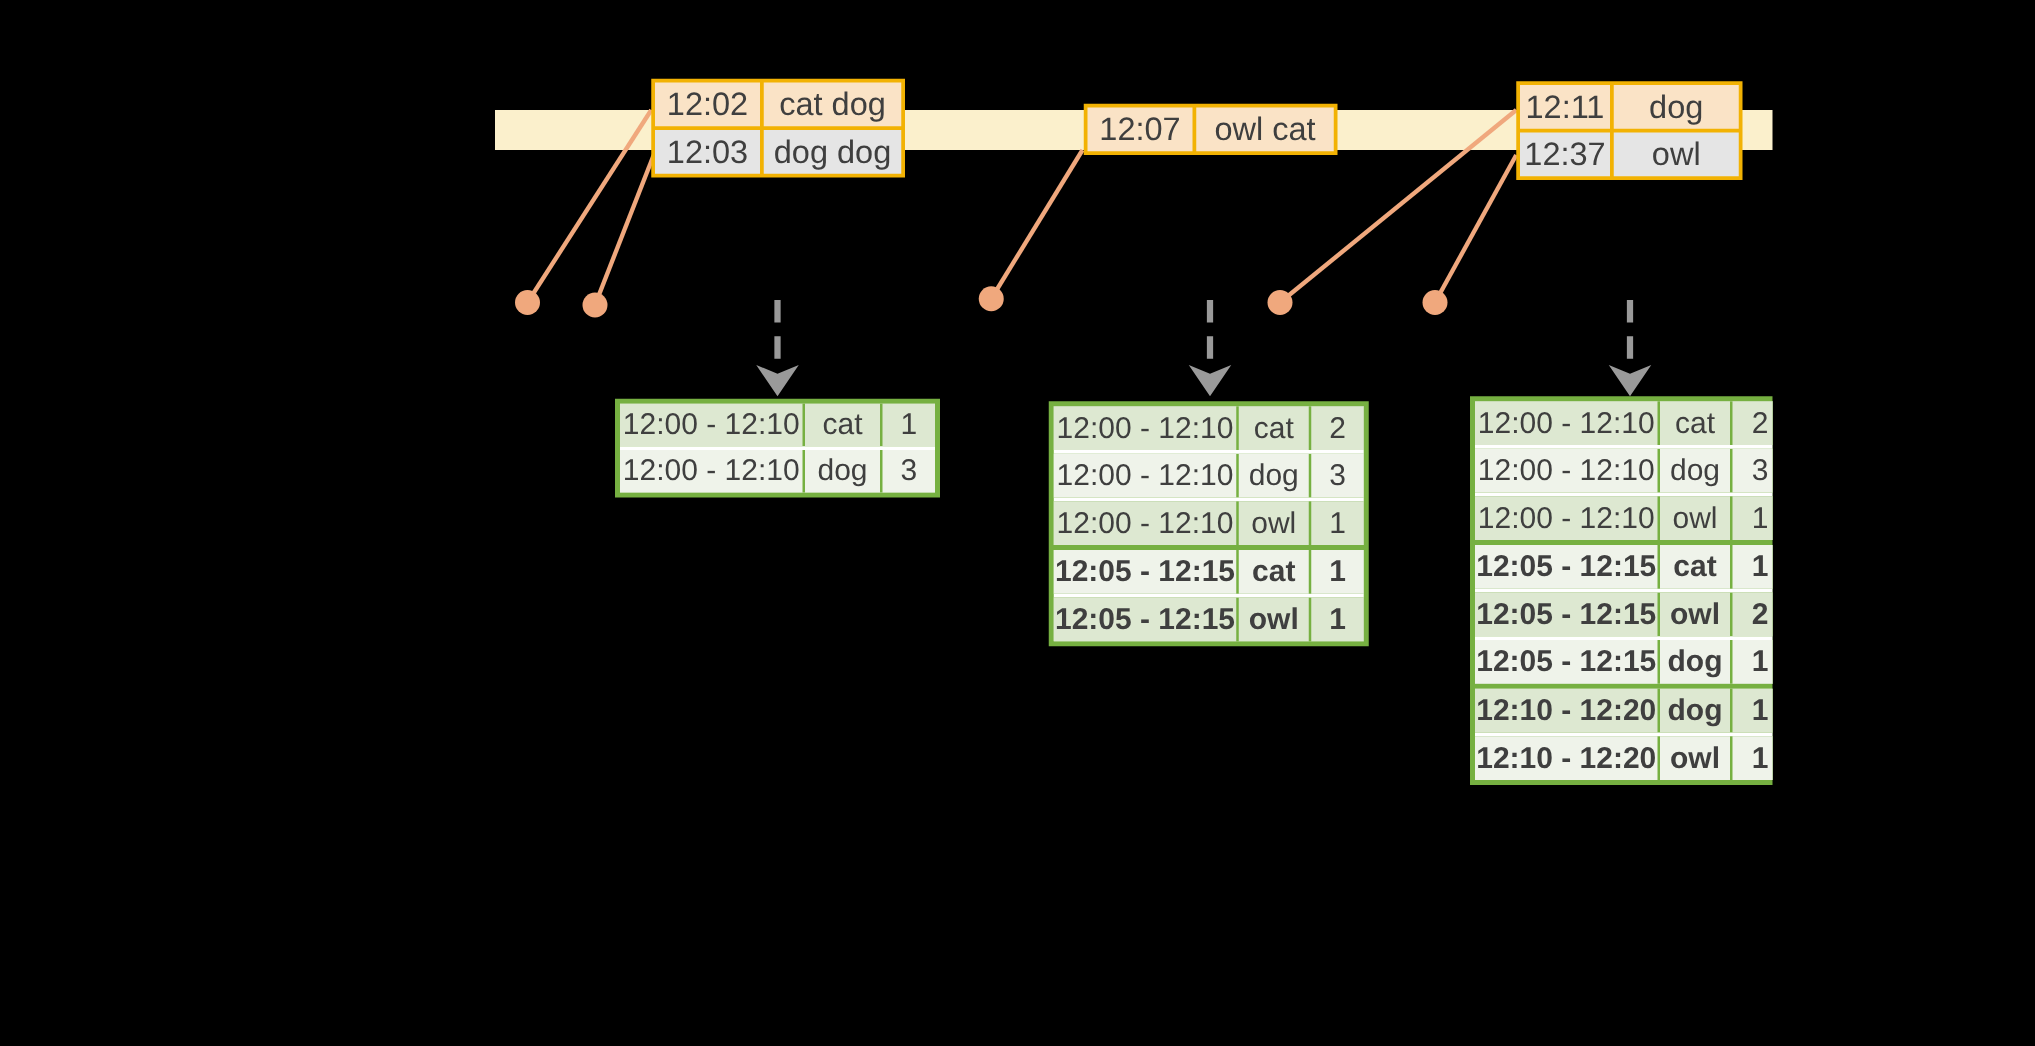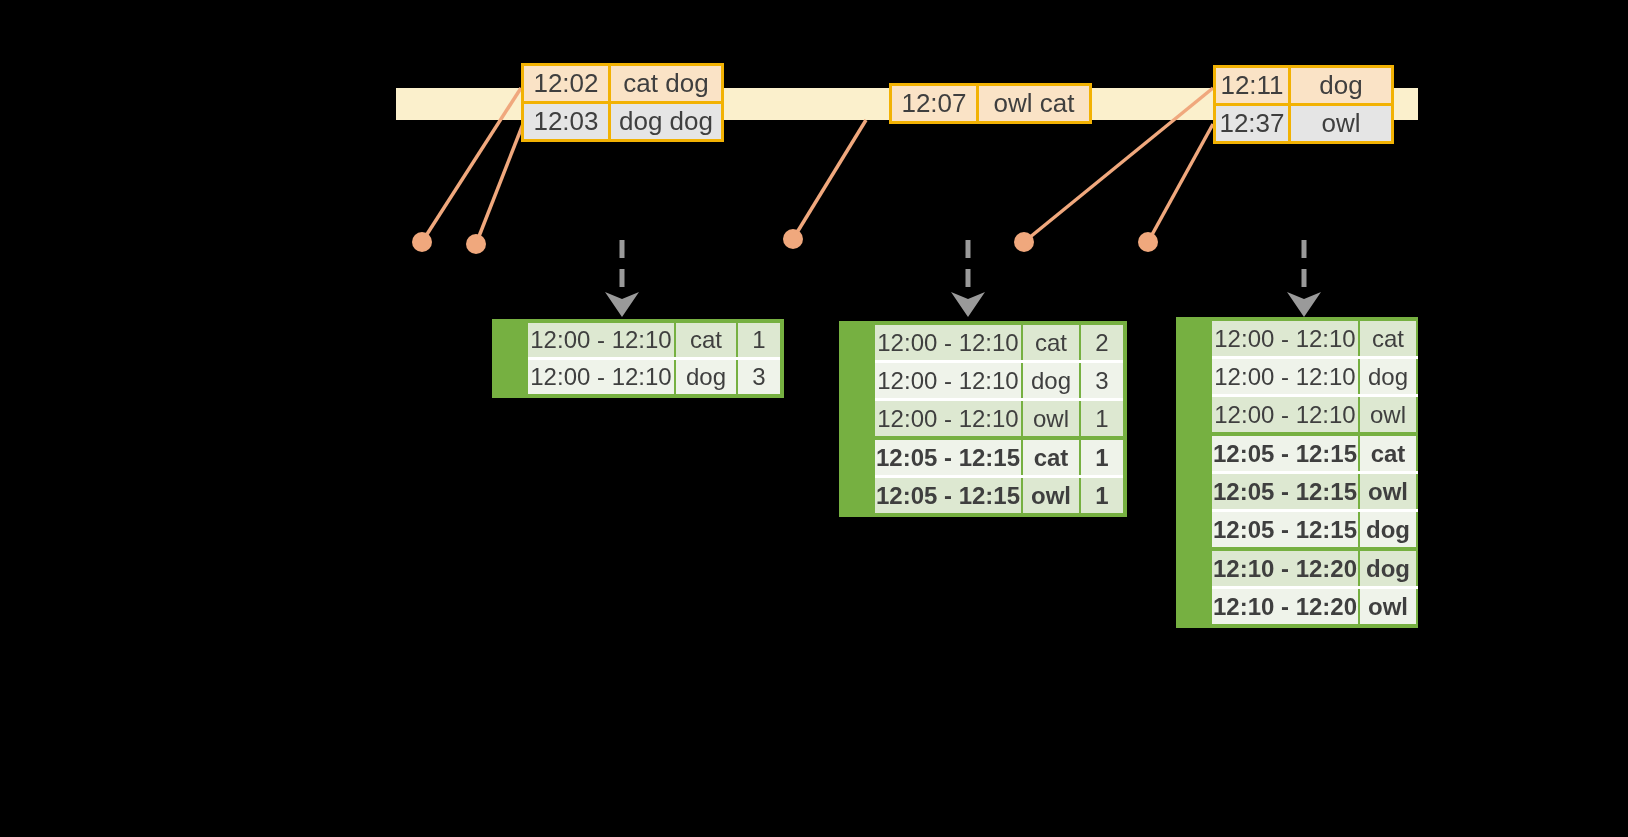--- a/index.html
+++ b/index.html
@@ -13,21 +13,21 @@
   #overlay{position:absolute;left:0;top:0;z-index:1;}
   
   .etable{position:absolute;display:grid;grid-template-columns:84px 110px;gap:3px;padding:3px;
           background:#F2B203;z-index:2;}
   .etable.narrow{grid-template-columns:72px 100px;}
   .ecell{height:35px;line-height:35px;text-align:center;font-size:26px;}
   .ecell.dark{background:#FAE3C6;}
   .ecell.light{background:#e5e5e5;}
   
   .rtable{position:absolute;background:#76B041;padding:4px;z-index:2;}
-  .rgroup{background:#FFFFFF;margin-left:32px;}
+  .rgroup{background:#FFFFFF;}
   .rgroup + .rgroup{margin-top:4px;font-weight:bold;}
   .rrow{display:grid;grid-template-columns:146px 56px 42px;column-gap:2px;background:#76B041;}
   .rrow + .rrow{margin-top:3px;}
   .rtable.t1 .rrow{grid-template-columns:146px 60px 42px;}
   .rtable.t3 .rrow{grid-template-columns:146px 56px 44px;}
   .rcell{height:35px;line-height:35px;text-align:center;font-size:24px;}
   .rtable.t1 .rcell{height:34px;line-height:34px;}
   .rrow.dark .rcell{background:#DDE8D1;}
   .rrow.light .rcell{background:#EFF3EA;}
 </style>
@@ -60,21 +60,21 @@
     <polygon points="1287,292 1304,317 1321,292 1304,299" fill="#9A9A9A"></polygon>
   </svg>
 
   <div class="etable" style="left:521px;top:63px;">
     <div class="ecell dark">12:02</div>
     <div class="ecell dark">cat dog</div>
     <div class="ecell light">12:03</div>
     <div class="ecell light">dog dog</div>
   </div>
 
-  <div class="etable" style="left:889px;top:83px;">
+  <div class="etable" style="left:867px;top:83px;">
     <div class="ecell dark">12:07</div>
     <div class="ecell dark">owl cat</div>
   </div>
 
   <div class="etable narrow" style="left:1213px;top:65px;">
     <div class="ecell dark">12:11</div>
     <div class="ecell dark">dog</div>
     <div class="ecell light">12:37</div>
     <div class="ecell light">owl</div>
   </div>

